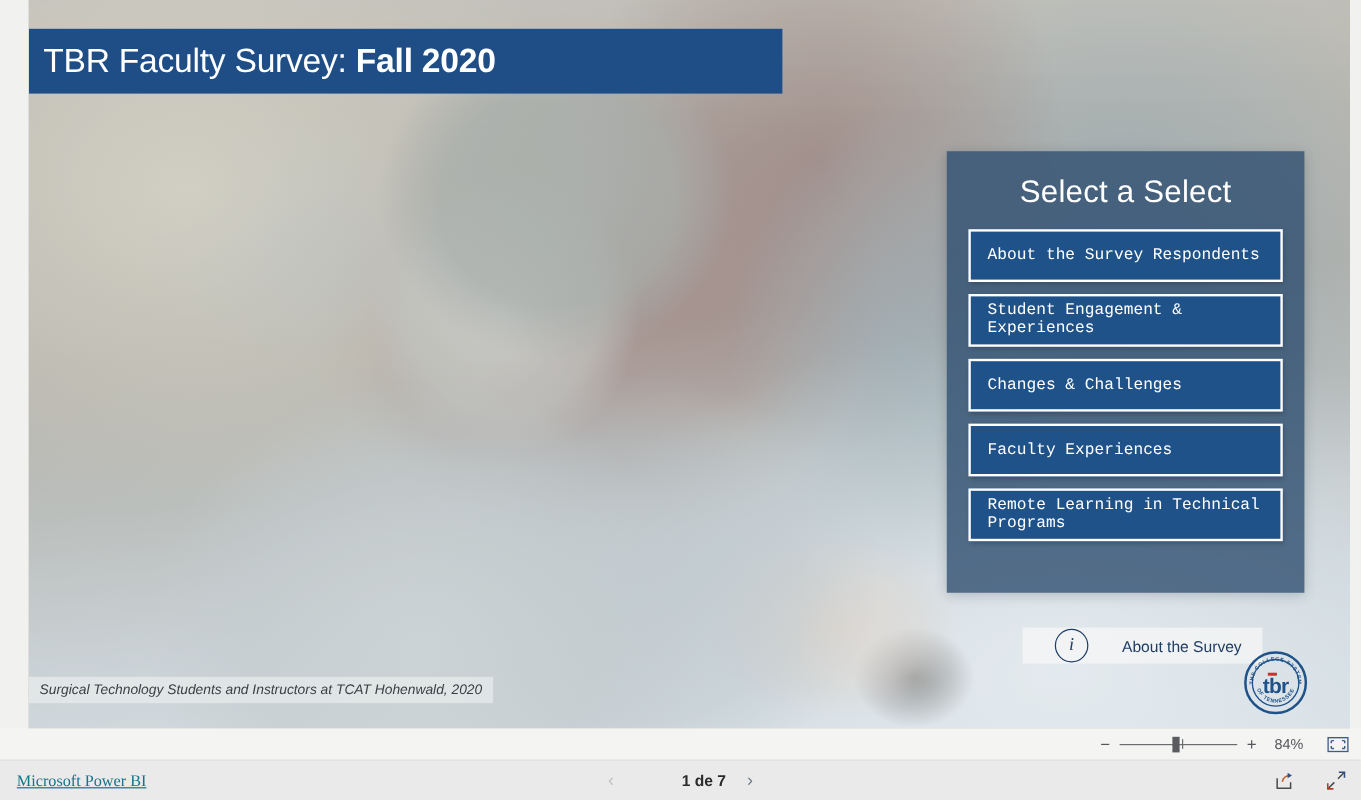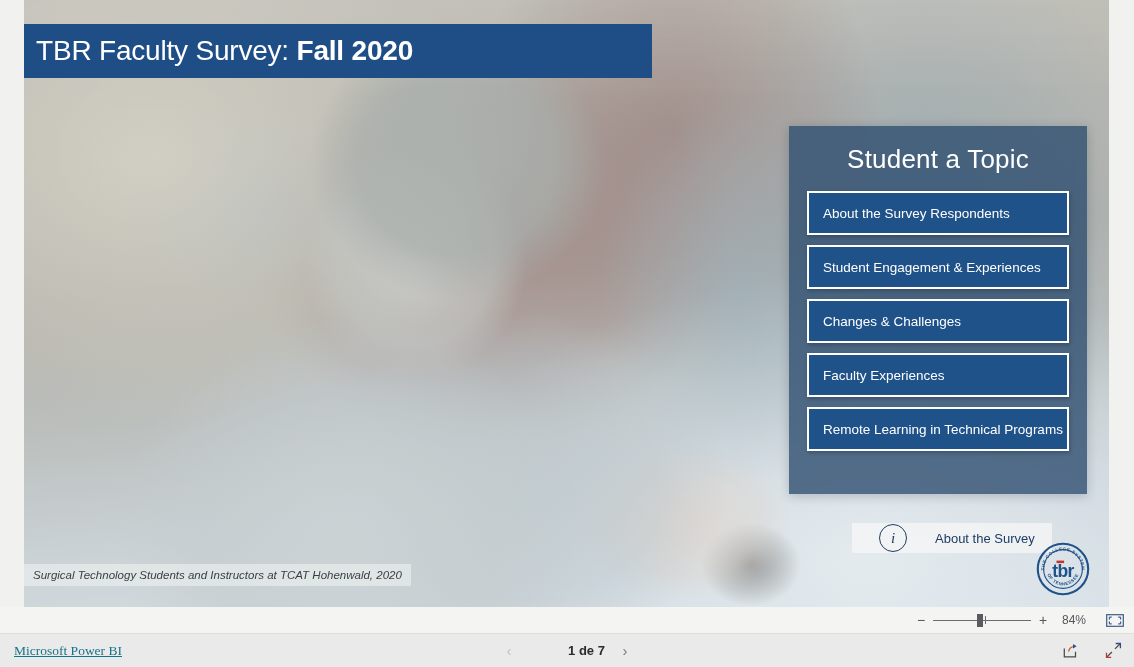--- a/index.html
+++ b/index.html
@@ -21,20 +21,21 @@
 
   
   #canvas {
     position: absolute;
     left: 24px;
     top: 0px;
     width: 1085px;
     height: 607px;
     overflow: hidden;
     background: #a9a49c;
+    padding-left: 16px;
   }
 
   
   .photo-base {
     position: absolute;
     inset: 0;
     background:
       
       radial-gradient(ellipse 640px 400px at 78% 92%, rgba(232,240,246,0.95) 0%, rgba(215,228,238,0.55) 40%, rgba(200,215,227,0.0) 72%),
       
@@ -130,20 +131,21 @@
     color: #ffffff;
     font-size: 26px;
     font-weight: 300;
     text-align: center;
     margin-top: 18px;
     letter-spacing: 0.2px;
   }
   .topic-list {
     margin-top: 16px;
     padding: 0 18px;
+    font-family: Liberation Mono, monospace;
   }
   .topic-btn {
     box-sizing: border-box;
     width: 100%;
     height: 44px;
     margin-bottom: 10px;
     background: #1f5289;
     border: 2px solid #ffffff;
     color: #ffffff;
     font-size: 13.5px;
@@ -343,21 +345,21 @@
     <div class="photo-subject"></div>
     <div class="photo-veil"></div>
     <div class="photo-vignette"></div>
 
     <div id="title-bar">
       <span class="t-main">TBR Faculty Survey: </span>
       <span class="t-italic">Fall 2020</span>
     </div>
 
     <div id="topic-panel">
-      <div id="topic-heading">Student a Topic</div>
+      <div id="topic-heading">Select a Select</div>
       <div class="topic-list">
         <div class="topic-btn">
           <span>About the Survey Respondents</span>
         </div>
         <div class="topic-btn">
           <span>Student Engagement &amp; Experiences</span>
         </div>
         <div class="topic-btn">
           <span>Changes &amp; Challenges</span>
         </div>

